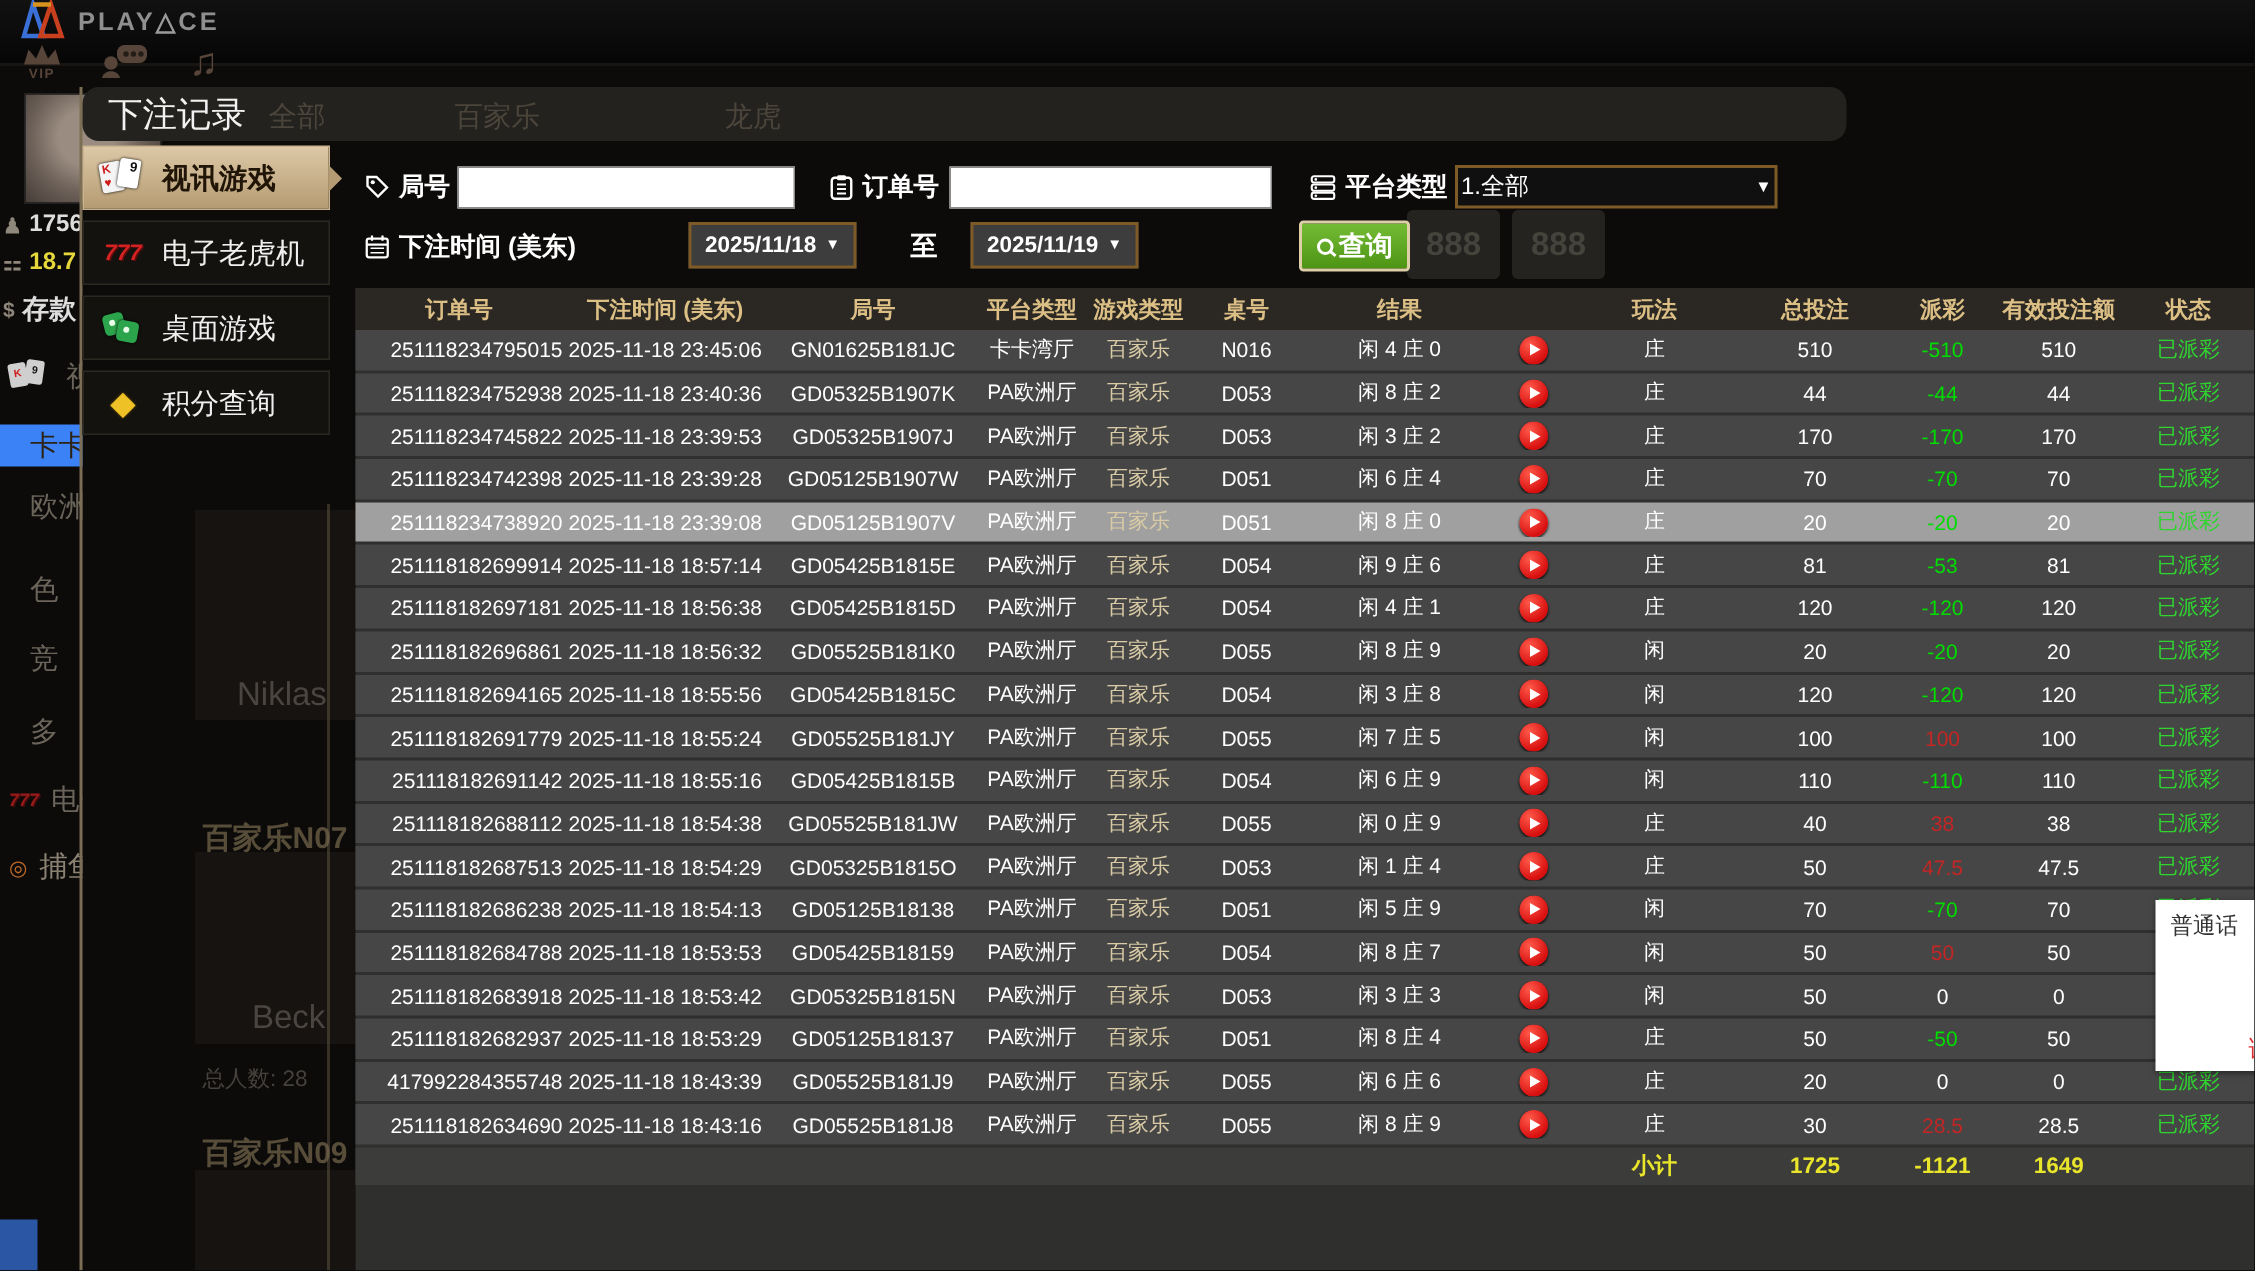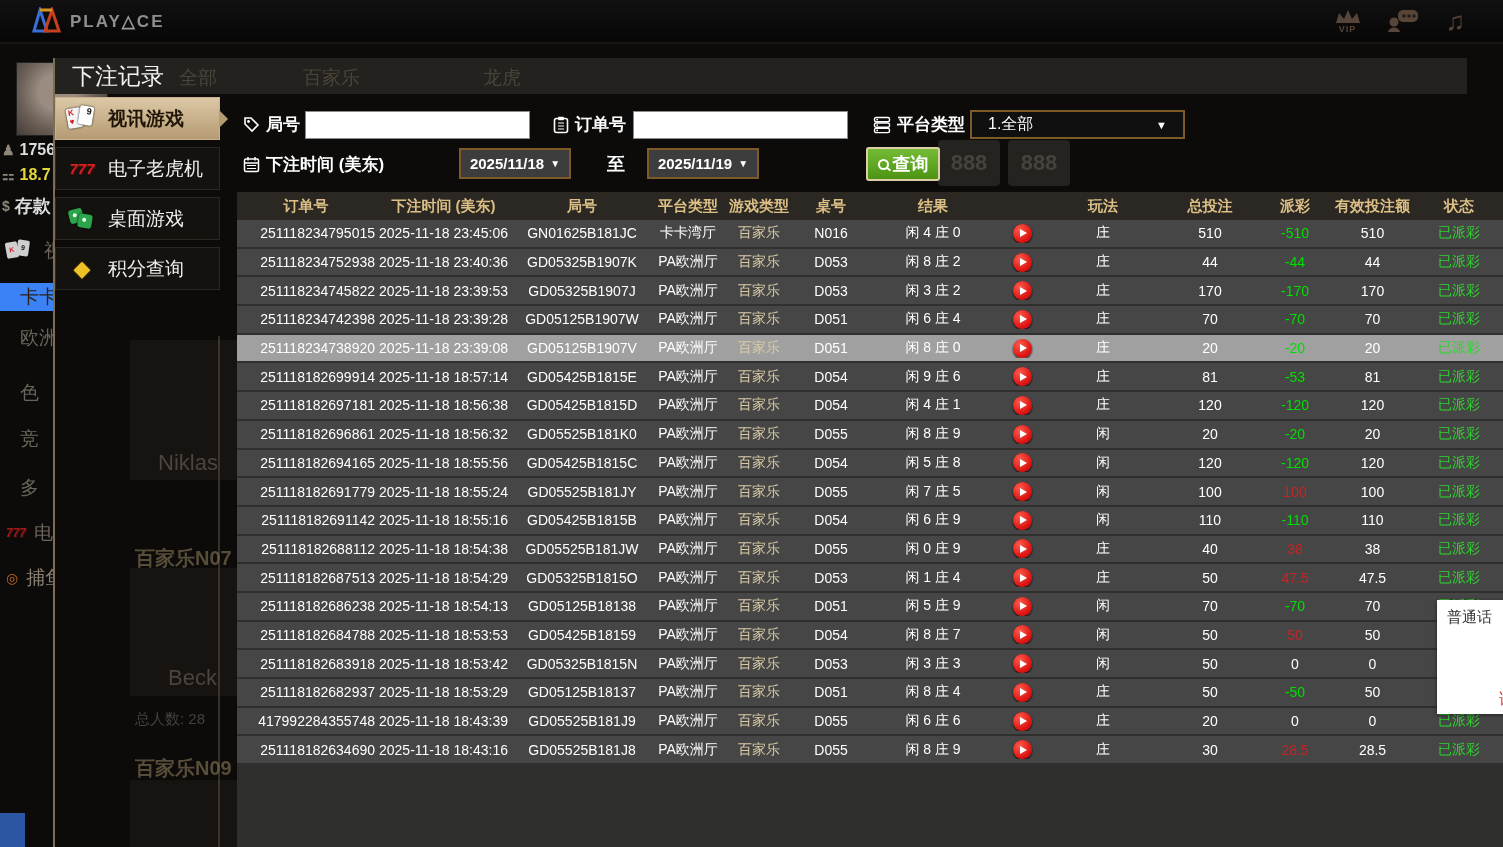--- a/index.html
+++ b/index.html
@@ -1,20 +1,20 @@
 <!DOCTYPE html>
 <html><head>
 <meta charset="utf-8">
 <style>
   html,body{margin:0;padding:0;background:#000;}
   *{box-sizing:border-box;font-family:"Liberation Sans",sans-serif;}
   .screen{position:relative;width:1503px;height:847px;background:#0c0b0a;overflow:hidden;}
 
   
-  .topbar{position:absolute;left:0;top:0;width:1503px;height:44px;background:linear-gradient(#111,#060606);border-bottom:2px solid #191512;display:flex;justify-content:space-between;padding:0 32px;z-index:30;}
+  .topbar{position:absolute;left:0;top:0;width:1503px;height:44px;background:linear-gradient(#111,#060606);border-bottom:2px solid #191512;display:flex;justify-content:space-between;padding:0 14px;z-index:30;flex-direction:column;}
   .logo{display:flex;align-items:center;gap:8px;}
   .logo-mark{width:30px;height:28px;position:relative;}
   .logo-text{color:#8f8f8f;font-weight:bold;font-size:17px;letter-spacing:2px;}
   .logo-text .tri{color:#9a9a9a;}
   .topbar-icons{display:flex;align-items:center;gap:26px;margin-right:6px;}
   .tb-icon{color:#57453a;display:flex;flex-direction:column;align-items:center;line-height:1;}
   .vip-label{font-size:9px;font-weight:bold;color:#57453a;letter-spacing:1px;margin-top:1px;}
   .music-glyph{font-size:26px;color:#57453a;}
 
   
@@ -31,21 +31,21 @@
   .ghost-title{position:absolute;color:#574d39;font-size:20px;font-weight:bold;white-space:nowrap;overflow:hidden;}
   .ghost-name{position:absolute;color:#4a4540;font-size:22px;white-space:nowrap;}
   .ghost-count{position:absolute;color:#46413c;font-size:15px;white-space:nowrap;}
   .ghost-block{position:absolute;background:#24231f;border-radius:4px;color:#45443c;font-size:22px;font-weight:bold;text-align:center;line-height:46px;}
   .edge-line{position:absolute;left:53px;top:58px;width:2px;height:789px;background:#7c6e55;z-index:6;}
   .edge-line2{position:absolute;left:218px;top:336px;width:2px;height:511px;background:rgba(124,110,85,.38);z-index:6;}
   .blue-corner{position:absolute;left:0;top:813px;width:25px;height:34px;background:#2a56a4;z-index:7;}
   .watermark{position:absolute;left:1455px;top:818px;color:#5d5b52;font-size:19px;z-index:7;white-space:nowrap;}
 
   
-  .m-title{position:absolute;left:55px;top:58px;width:1412px;height:36px;background:#24221e;z-index:10;display:flex;align-items:center;}
+  .m-title{position:absolute;left:55px;top:58px;width:1176px;height:36px;background:#24221e;z-index:10;display:flex;align-items:center;border-radius:11px;}
   .m-title .t{color:#f2f2f2;font-size:23px;margin-left:17px;white-space:nowrap;}
   .ghost-tab{position:absolute;top:7px;color:#4a443a;font-size:19px;}
 
   .m-menu{position:absolute;left:55px;top:97px;width:165px;z-index:10;}
   .m-item{position:relative;height:43px;margin-bottom:7px;background:#14120f;border:1px solid #2b2822;display:flex;align-items:center;gap:10px;padding-left:10px;color:#efefef;font-size:19px;cursor:pointer;}
   .m-item.sel{background:linear-gradient(#dcc8a6,#b59b73);color:#201507;font-weight:bold;border-color:#c9b28c;}
   .m-item.sel::after{content:"";position:absolute;right:-9px;top:50%;margin-top:-9px;border-left:9px solid #b59b73;border-top:9px solid transparent;border-bottom:9px solid transparent;}
   .mi-icon{width:32px;height:28px;position:relative;flex:0 0 auto;display:flex;align-items:center;justify-content:center;}
   .card-a{position:absolute;left:1px;top:3px;width:15px;height:20px;background:#f4f4f4;border-radius:2px;transform:rotate(-10deg);color:#d11a1a;font-size:8px;font-weight:bold;line-height:9px;text-align:left;padding-left:2px;box-shadow:0 0 2px #000;}
   .card-b{position:absolute;left:13px;top:1px;width:14px;height:19px;background:#fff;border-radius:2px;transform:rotate(9deg);color:#111;font-size:9px;font-weight:bold;text-align:right;padding-right:2px;box-shadow:0 0 2px #000;}
@@ -56,21 +56,21 @@
   .dom::after{content:"";position:absolute;left:4px;top:4px;width:4px;height:4px;border-radius:50%;background:#eaffea;}
   .ic-gem{color:#eec127;font-size:22px;text-shadow:0 0 2px #7a5a00;}
   .ic-doc{width:16px;height:20px;background:#e8953f;border-radius:2px;position:relative;box-shadow:0 0 2px #000;}
   .ic-doc::before{content:"";position:absolute;right:0;top:0;border-left:5px solid transparent;border-top:5px solid #f6c98f;}
   .ic-doc::after{content:"";position:absolute;left:3px;top:6px;width:10px;height:2px;background:#fff;box-shadow:0 4px 0 #fff,0 8px 0 #fff;}
 
   
   .filters{position:absolute;left:237px;top:97px;width:1266px;height:95px;z-index:12;}
   .f-label{display:flex;align-items:center;gap:6px;color:#fff;font-size:17px;font-weight:bold;position:absolute;white-space:nowrap;}
   .f-input{position:absolute;height:28px;background:#fff;border:1px solid #8a8a8a;z-index:2;}
-  .dropdown{position:absolute;left:733px;top:13px;width:215px;height:29px;background:#101010;border:2px solid #7d5a26;color:#fff;font-size:16px;display:flex;align-items:center;padding:0 16px;cursor:pointer;}
+  .dropdown{position:absolute;left:733px;top:13px;width:215px;height:29px;background:#101010;border:2px solid #7d5a26;color:#fff;font-size:16px;display:flex;align-items:center;padding:0 2px;cursor:pointer;}
   .dropdown .arrow{margin-left:auto;font-size:11px;}
   .datebtn{position:absolute;width:112px;height:31px;background:#3d3d3d;border:2px solid #7d5a26;color:#fff;font-size:15px;font-weight:bold;display:flex;align-items:center;justify-content:center;gap:6px;cursor:pointer;}
   .datebtn .arrow{font-size:10px;}
   .zhi{position:absolute;left:370px;top:55px;color:#fff;font-size:18px;font-weight:bold;}
   .querybtn{position:absolute;left:629px;top:50px;width:74px;height:34px;background:linear-gradient(#74bb35,#4d9414);border:2px solid #ded0a6;border-radius:3px;color:#fff;font-size:18px;font-weight:bold;display:flex;align-items:center;justify-content:center;gap:4px;cursor:pointer;}
   .ring{width:11px;height:11px;border:2px solid #fff;border-radius:50%;position:relative;display:inline-block;}
   .ring::after{content:"";position:absolute;right:-4px;bottom:-2px;width:5px;height:2px;background:#fff;transform:rotate(40deg);}
 
   
   .tablewrap{position:absolute;left:237px;top:192px;width:1266px;height:655px;background:#2f2f2e;z-index:12;}
@@ -443,21 +443,21 @@
           <div class="cell c11">20</div>
           <div class="cell c12 status">已派彩</div>
         </div>
         <div class="trow">
           <div class="cell c0">251118182694165</div>
           <div class="cell c1">2025-11-18 18:55:56</div>
           <div class="cell c2">GD05425B1815C</div>
           <div class="cell c3">PA欧洲厅</div>
           <div class="cell c4 game">百家乐</div>
           <div class="cell c5">D054</div>
-          <div class="cell c6">闲 5 庄 8</div>
+          <div class="cell c6">闲 3 庄 8</div>
           <div class="cell">
             <span class="playbtn"></span>
           </div>
           <div class="cell c8">闲</div>
           <div class="cell c9">120</div>
           <div class="cell c10 pay neg">-120</div>
           <div class="cell c11">120</div>
           <div class="cell c12 status">已派彩</div>
         </div>
         <div class="trow">
@@ -625,20 +625,35 @@
             <span class="playbtn"></span>
           </div>
           <div class="cell c8">庄</div>
           <div class="cell c9">30</div>
           <div class="cell c10 pay pos">28.5</div>
           <div class="cell c11">28.5</div>
           <div class="cell c12 status">已派彩</div>
         </div>
       </div>
     <div class="tfoot" id="tfoot">
+        <div class="trow">
+          <div class="cell"></div>
+          <div class="cell c1"></div>
+          <div class="cell c2"></div>
+          <div class="cell c3"></div>
+          <div class="cell c4"></div>
+          <div class="cell c5"></div>
+          <div class="cell c6"></div>
+          <div class="cell c7"></div>
+          <div class="cell c8">小计</div>
+          <div class="cell c9">1725</div>
+          <div class="cell c10">-1121</div>
+          <div class="cell c11">1649</div>
+          <div class="cell c12"></div>
+        </div>
       </div>
   </div>
 
   <div class="tooltip">
     <div class="lang">普通话</div>
     <div class="redchar">语</div>
   </div>
 
   <div class="watermark">激活</div>
   <div class="blue-corner"></div>

